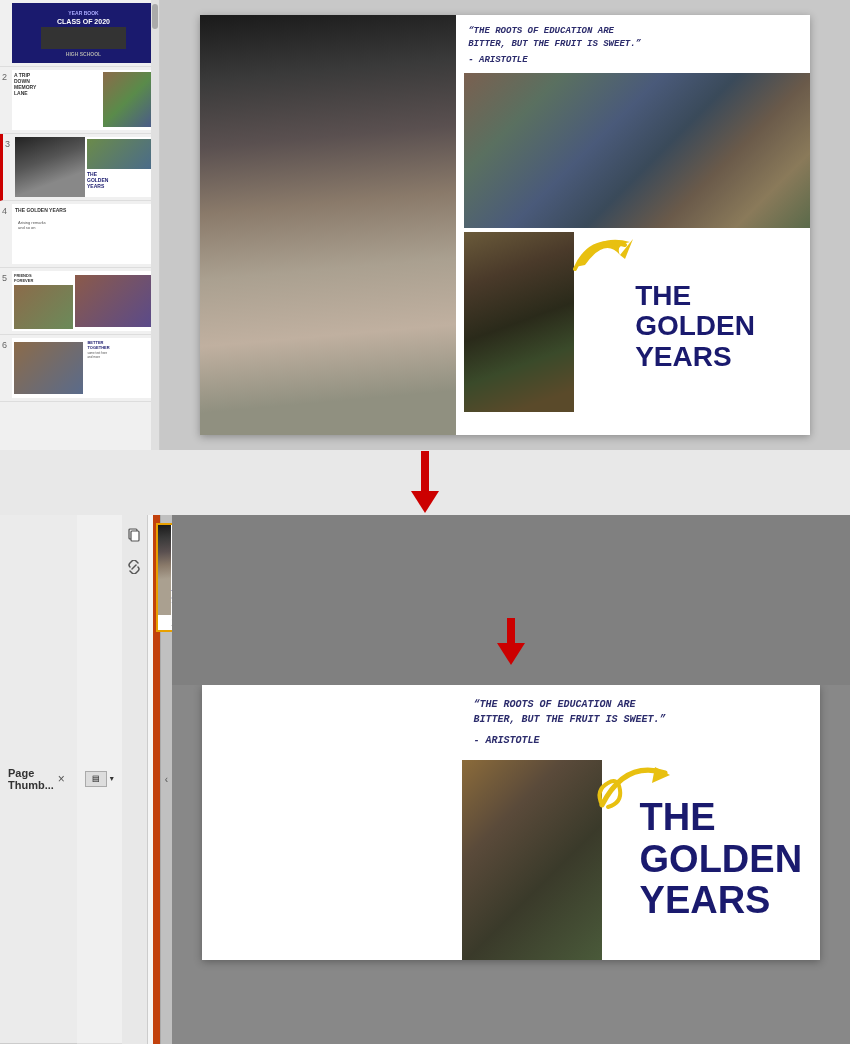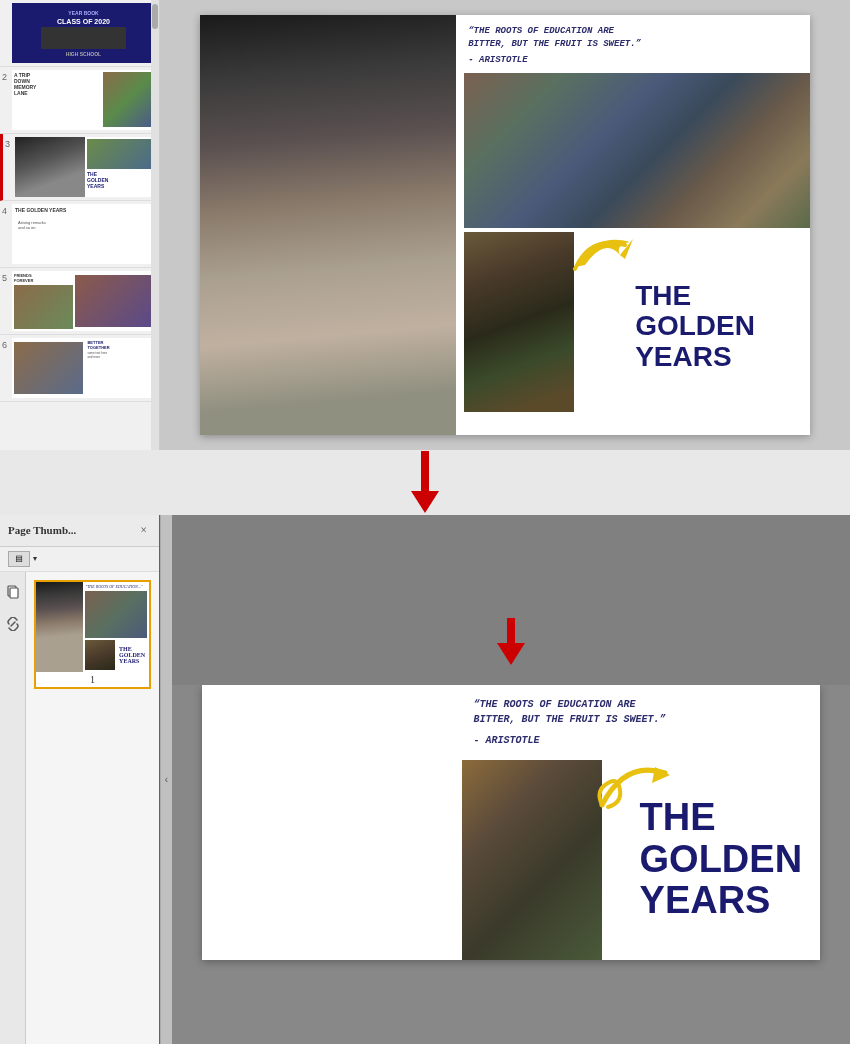--- a/index.html
+++ b/index.html
@@ -182,24 +182,23 @@
     .bottom-half {
       display: flex;
       height: 574px;
       background: #e8e8e8;
     }
 
     
     .sidebar-bottom {
       width: 160px;
       background: #f5f5f5;
-      border-right: 1px solid #c2410c;
-      display: flex;
-      flex-direction: column;
-      font-family: Liberation Serif, serif;
+      border-right: 7px solid #c2410c;
+      display: flex;
+      flex-direction: row;
     }
 
     .panel-header {
       display: flex;
       align-items: center;
       justify-content: space-between;
       padding: 6px 8px;
       background: #ebebeb;
       border-bottom: 1px solid #ccc;
       min-height: 30px;

